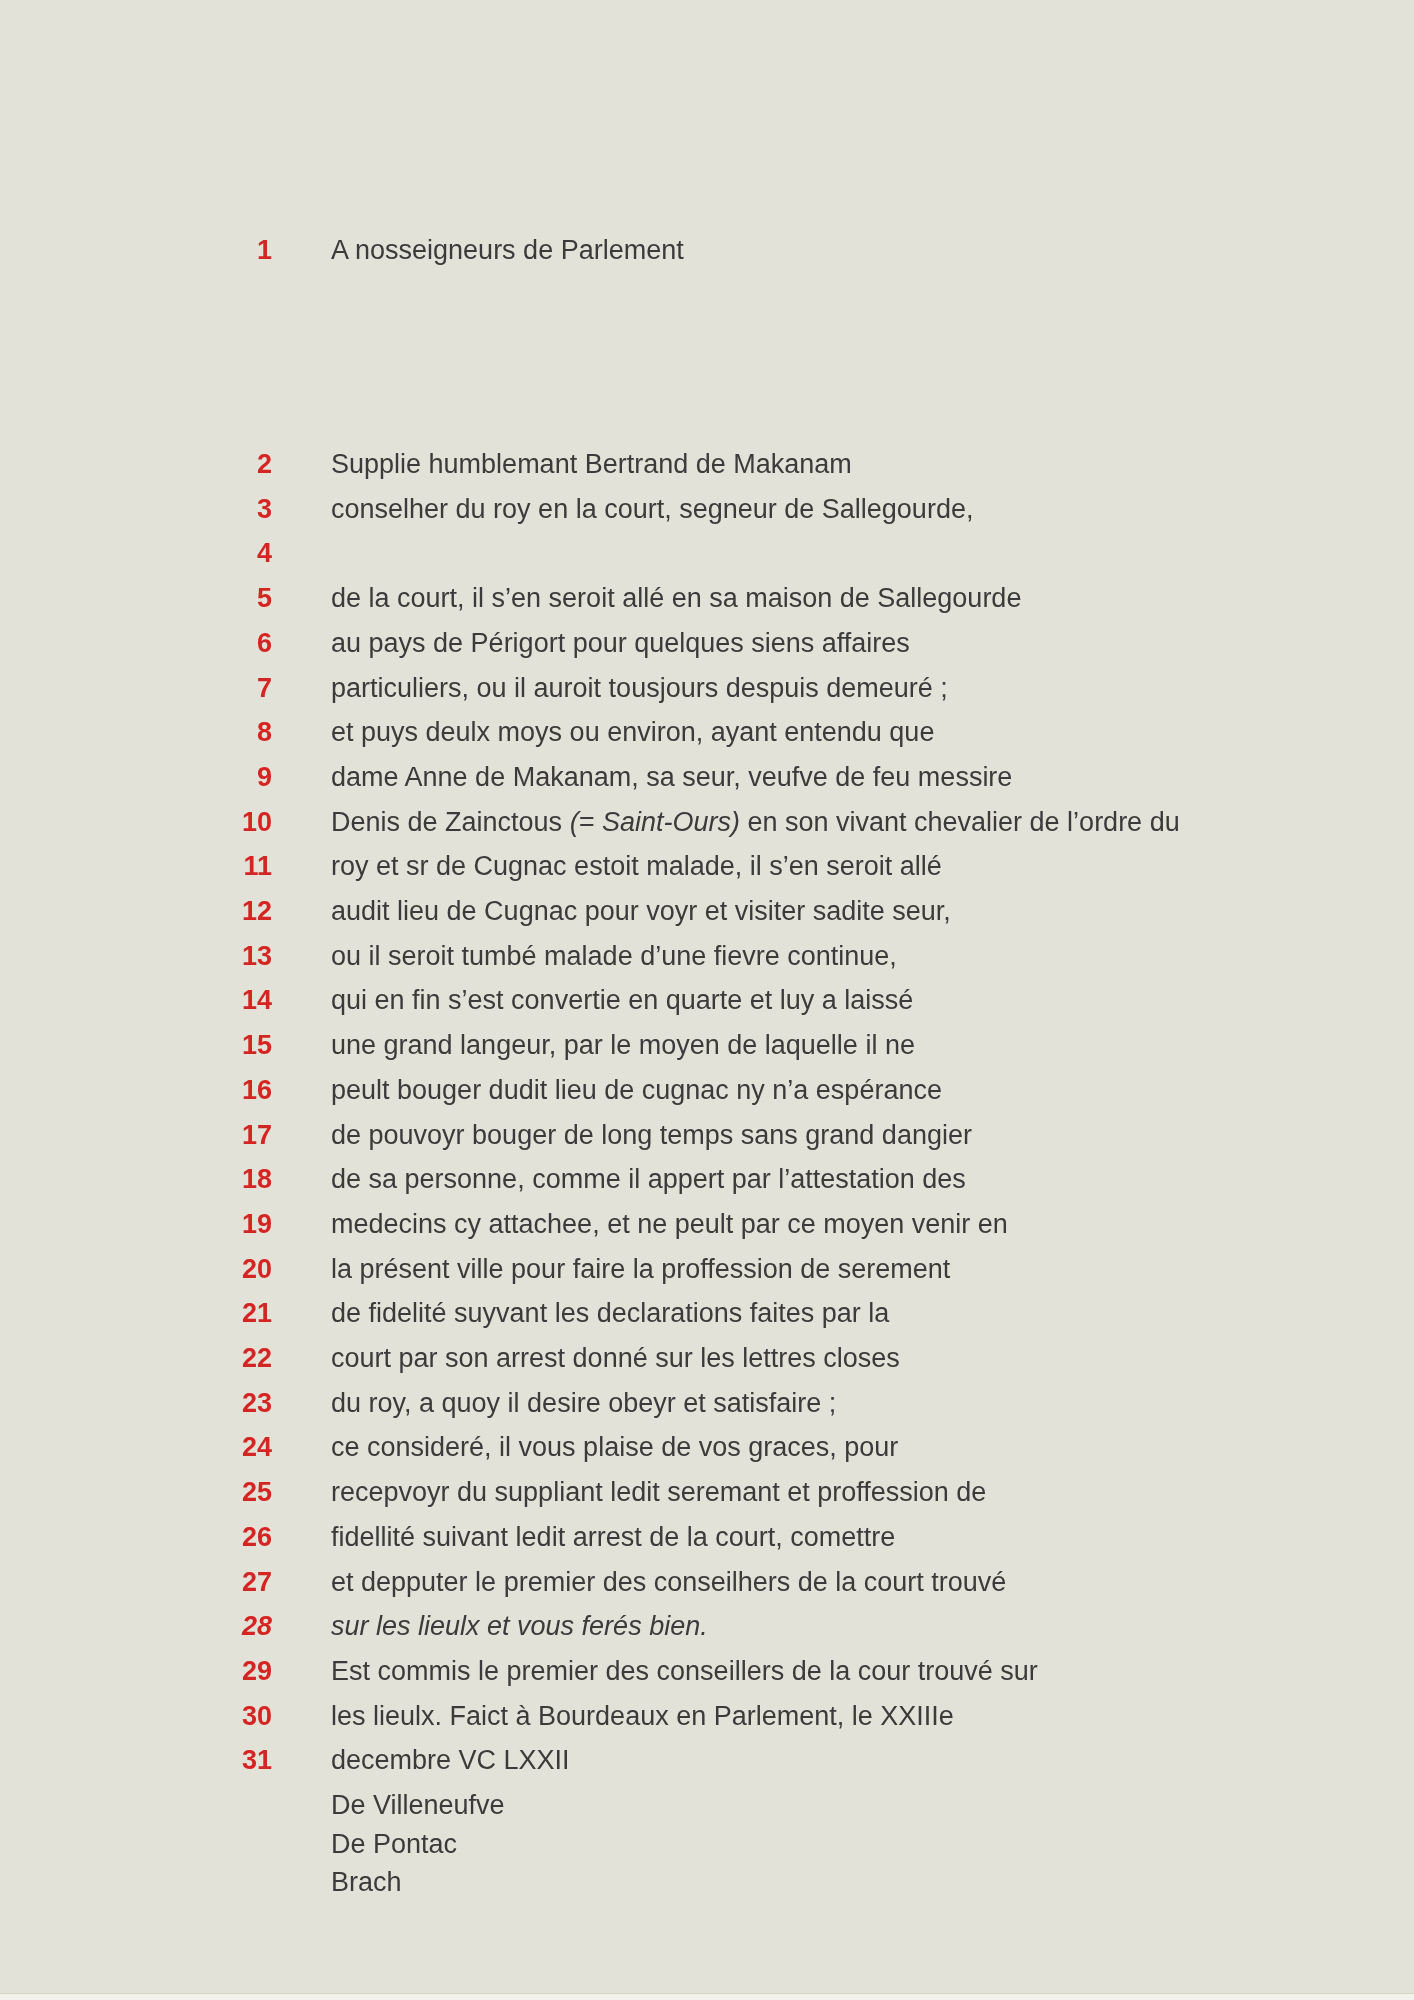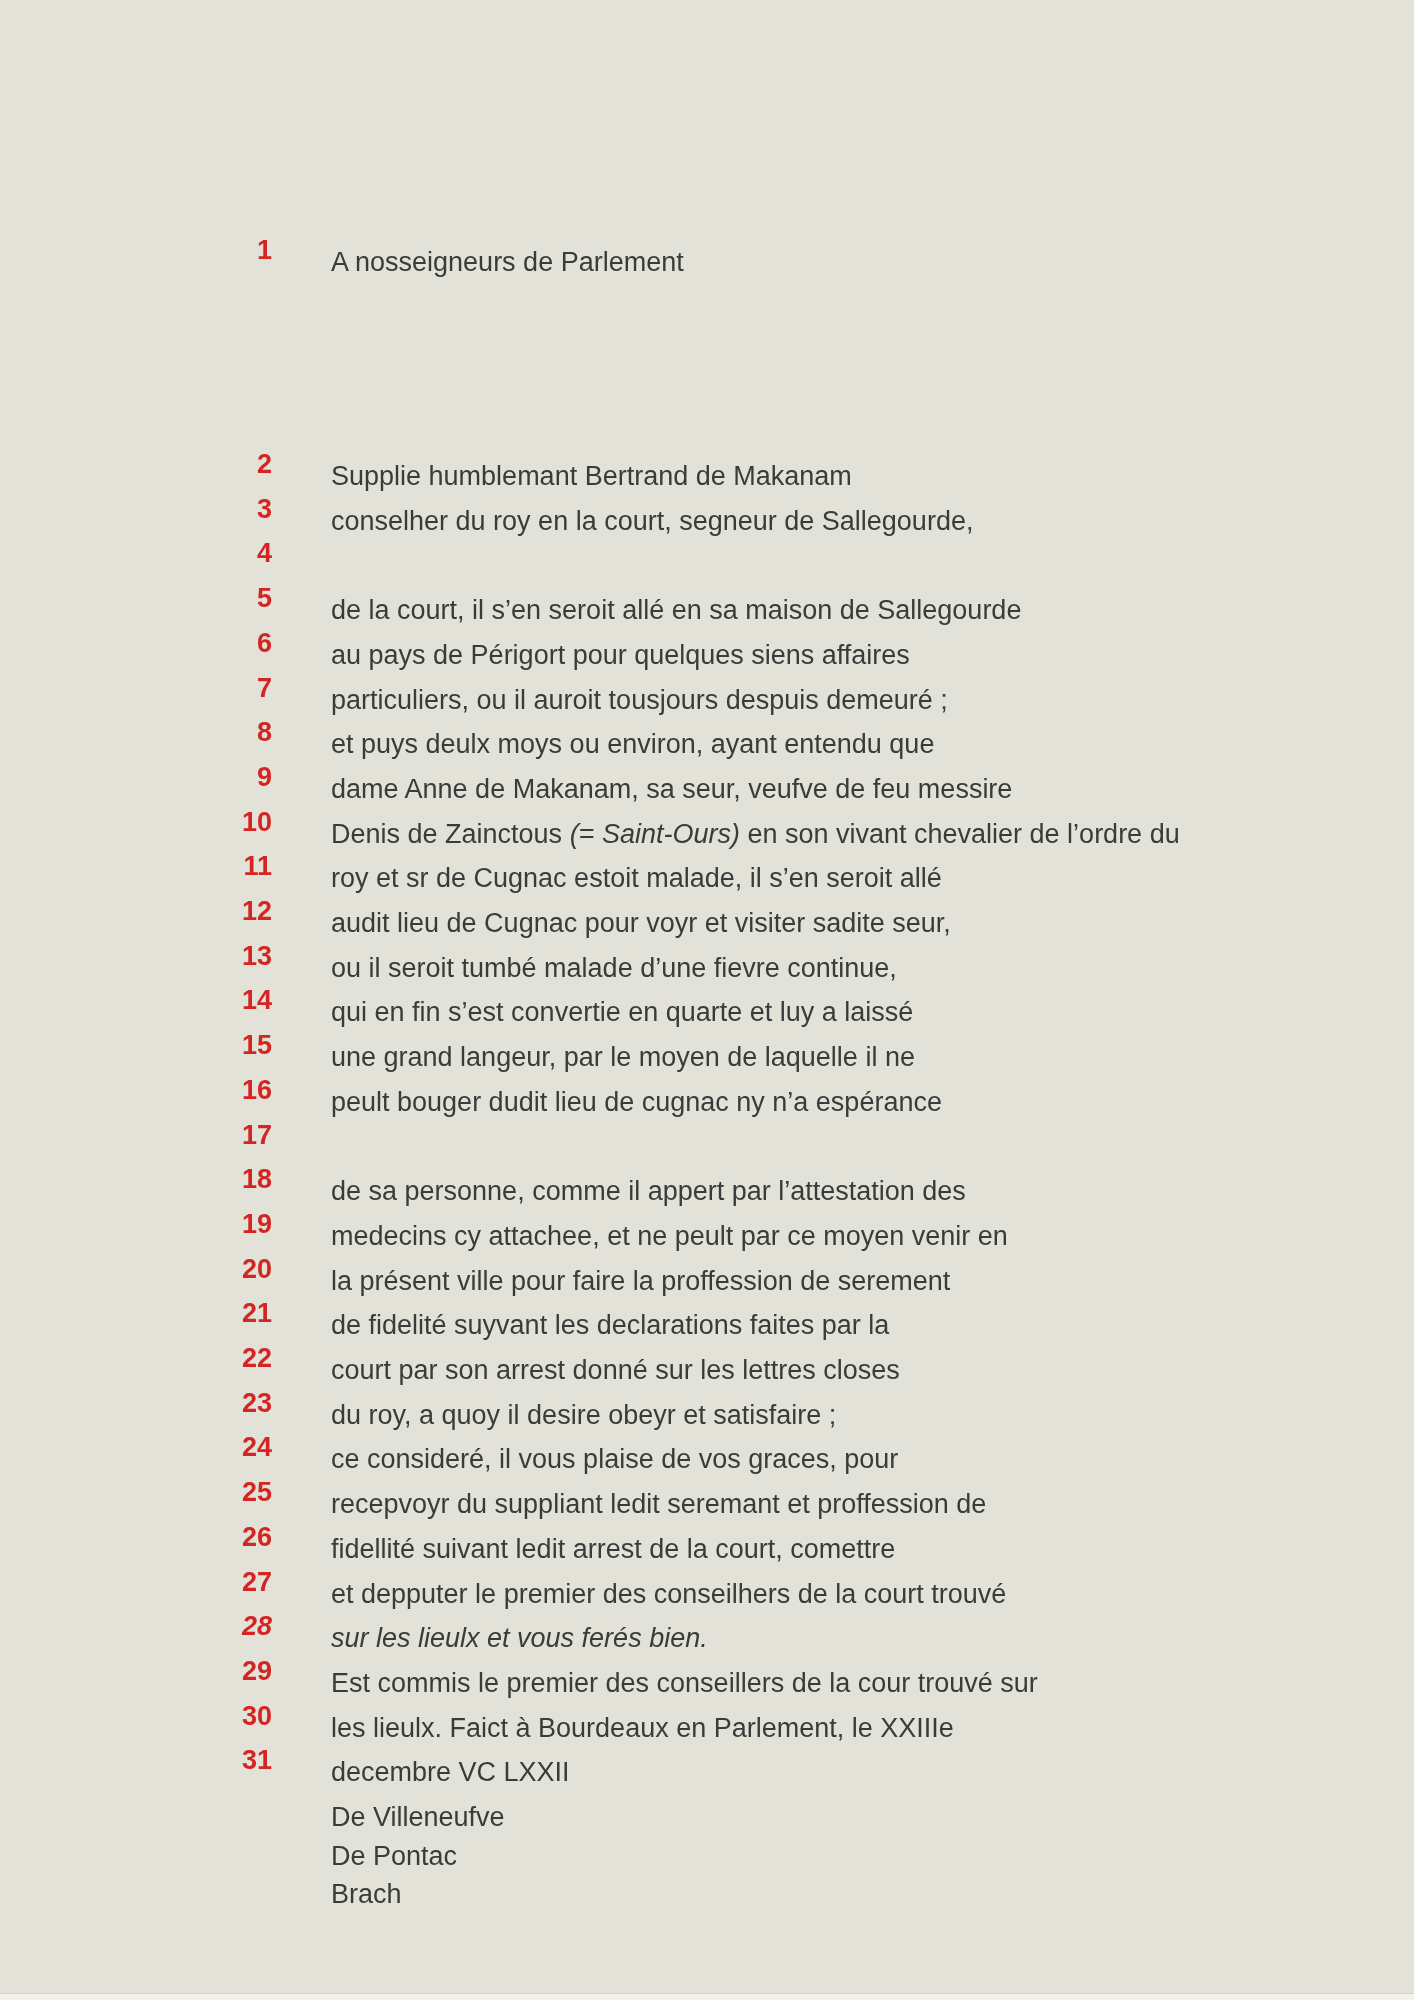--- a/index.html
+++ b/index.html
@@ -31,21 +31,21 @@
     left: 0;
     top: 0;
     width: 272px;
     text-align: right;
     font-weight: bold;
     color: #d52522;
   }
   .text {
     position: absolute;
     left: 331px;
-    top: 12px;
+    top: 0;
   }
   .italic {
     font-style: italic;
     text-align: center;
   }
   .bottom-edge {
     position: absolute;
     left: 0;
     right: 0;
     bottom: 0;
@@ -117,20 +117,21 @@
       <div class="row" style="top: 1028.1px;">
         <span class="num">15</span>
         <span class="text">une grand langeur, par le moyen de laquelle il ne</span>
       </div>
       <div class="row" style="top: 1072.8px;">
         <span class="num">16</span>
         <span class="text">peult bouger dudit lieu de cugnac ny n’a espérance</span>
       </div>
       <div class="row" style="top: 1117.5px;">
         <span class="num">17</span>
+        <span class="text">de pouvoyr bouger de long temps sans grand dangier</span>
       </div>
       <div class="row" style="top: 1162.2px;">
         <span class="num">18</span>
         <span class="text">de sa personne, comme il appert par l’attestation des</span>
       </div>
       <div class="row" style="top: 1206.9px;">
         <span class="num">19</span>
         <span class="text">medecins cy attachee, et ne peult par ce moyen venir en</span>
       </div>
       <div class="row" style="top: 1251.6px;">

